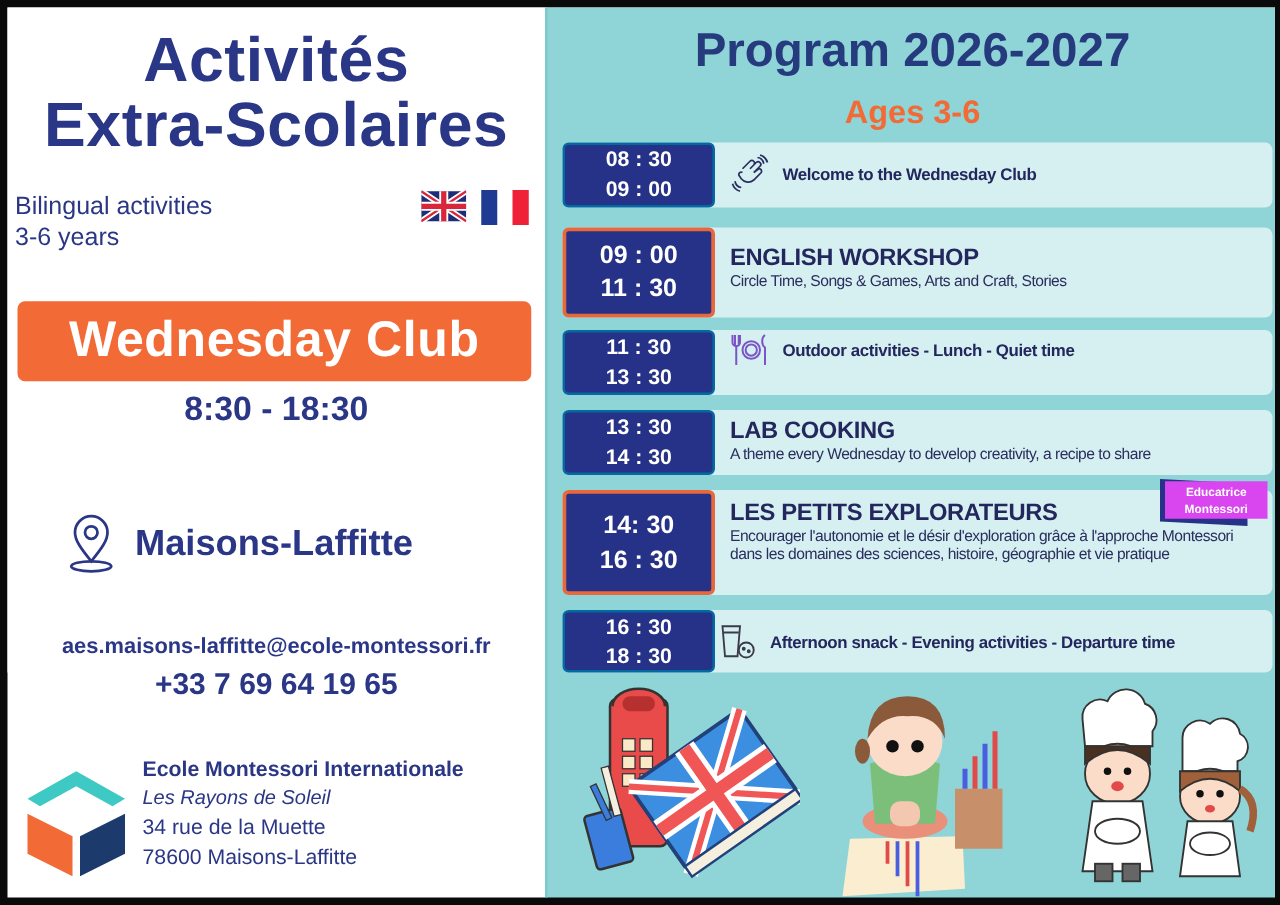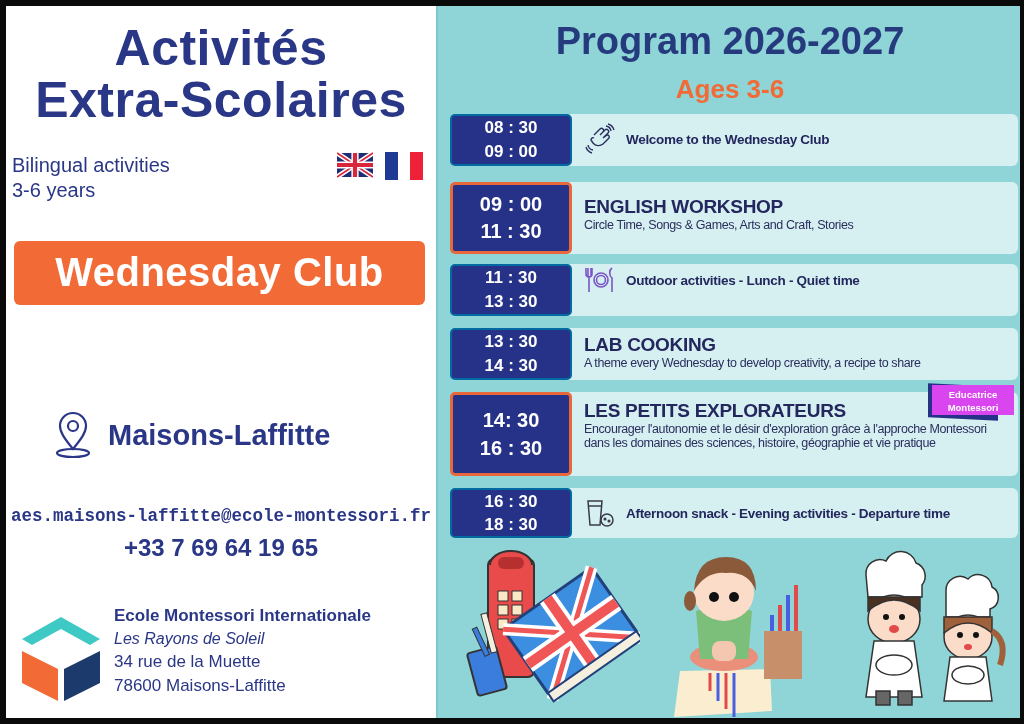--- a/index.html
+++ b/index.html
@@ -17,21 +17,21 @@
     .flag-uk { width: 36px; height: 26px; }
     .flag-fr { width: 38px; height: 28px; display: flex; }
     .flag-fr span { flex: 1; }
 
     .club { position: absolute; left: 8px; top: 235px; width: 411px; height: 64px; background: #f26a35; border-radius: 6px; color: #fff; font-size: 40px; font-weight: bold; text-align: center; line-height: 62px; letter-spacing: 0.5px; }
     .hours { position: absolute; left: 0; width: 430px; top: 306px; text-align: center; font-size: 27px; font-weight: bold; color: #2a3686; }
 
     .loc { position: absolute; left: 48px; top: 405px; display: flex; align-items: center; gap: 16px; }
     .loc-text { font-size: 29px; font-weight: bold; color: #2a3686; }
 
-    .email { position: absolute; left: 0; width: 430px; top: 500px; text-align: center; font-size: 17.5px; font-weight: bold; color: #2a3686; font-family: Liberation Mono, monospace; }
+    .email { position: absolute; left: 0; width: 430px; top: 500px; text-align: center; font-size: 17.5px; font-weight: bold; color: #2a3686; }
     .phone { position: absolute; left: 0; width: 430px; top: 528px; text-align: center; font-size: 24px; font-weight: bold; color: #2a3686; }
 
     .logo { position: absolute; left: 14px; top: 603px; width: 82px; height: 92px; }
     .school { position: absolute; left: 108px; top: 600px; color: #2a3686; }
     .school-name { font-size: 17px; font-weight: bold; margin-bottom: 4px; }
     .school-sub { font-size: 16px; font-style: italic; color: #2a3686; font-weight: normal; margin-bottom: 2px; }
     .school-addr { font-size: 17px; color: #2a3686; line-height: 24px; }
 
     .prog-title { position: absolute; left: 0; width: 584px; top: 14px; text-align: center; font-size: 38px; font-weight: bold; color: #263b7e; }
     .ages { position: absolute; left: 0; width: 584px; top: 68px; text-align: center; font-size: 26px; font-weight: bold; color: #f26a35; }
@@ -75,20 +75,21 @@
         <path d="M30,0 V40 M0,20 H60" stroke="#d8263a" stroke-width="7"></path>
       </svg>
       <div class="flag-fr">
         <span style="background:#1f3a93"></span>
           <span style="background:#fff"></span>
           <span style="background:#ee2139"></span>
       </div>
     </div>
 
     <div class="club">Wednesday Club</div>
+    <div class="hours">8:30 - 18:30</div>
 
     <div class="loc">
       <svg width="38" height="48" viewBox="0 0 38 48" fill="none" stroke="#2a3686" stroke-width="2.2">
         <path d="M19 38 C10 27 6 21 6 15 A13 13 0 0 1 32 15 C32 21 28 27 19 38 Z"></path>
         <circle cx="19" cy="15" r="5"></circle>
         <ellipse cx="19" cy="42" rx="16" ry="4"></ellipse>
       </svg>
       <span class="loc-text">Maisons-Laffitte</span>
     </div>
 
@@ -178,21 +179,21 @@
         <div class="badge-shadow"></div>
         <div class="badge">Educatrice Montessori</div>
       </div>
     </div>
 
     <div class="row" style="top:482px;height:50px;">
       <div class="time" style="width:122px;height:50px;font-size:17px;line-height:23px;">
         <span>16 : 30</span>
         <span>18 : 30</span>
       </div>
-      <div class="act" style="left:134px;top:9px;">
+      <div class="act" style="left:124px;top:9px;">
         <svg class="icon" viewBox="0 0 32 32" fill="none" stroke="#3a3a4a" stroke-width="1.5">
           <path d="M4 4 h14 l-2 24 h-10 z"></path>
           <path d="M5 9 h12"></path>
           <circle cx="23" cy="23" r="6"></circle>
           <circle cx="21" cy="22" r="0.8" fill="#3a3a4a"></circle>
           <circle cx="25" cy="24" r="0.8" fill="#3a3a4a"></circle>
         </svg>
         <span class="act-simple">Afternoon snack - Evening activities - Departure time</span>
       </div>
     </div>

